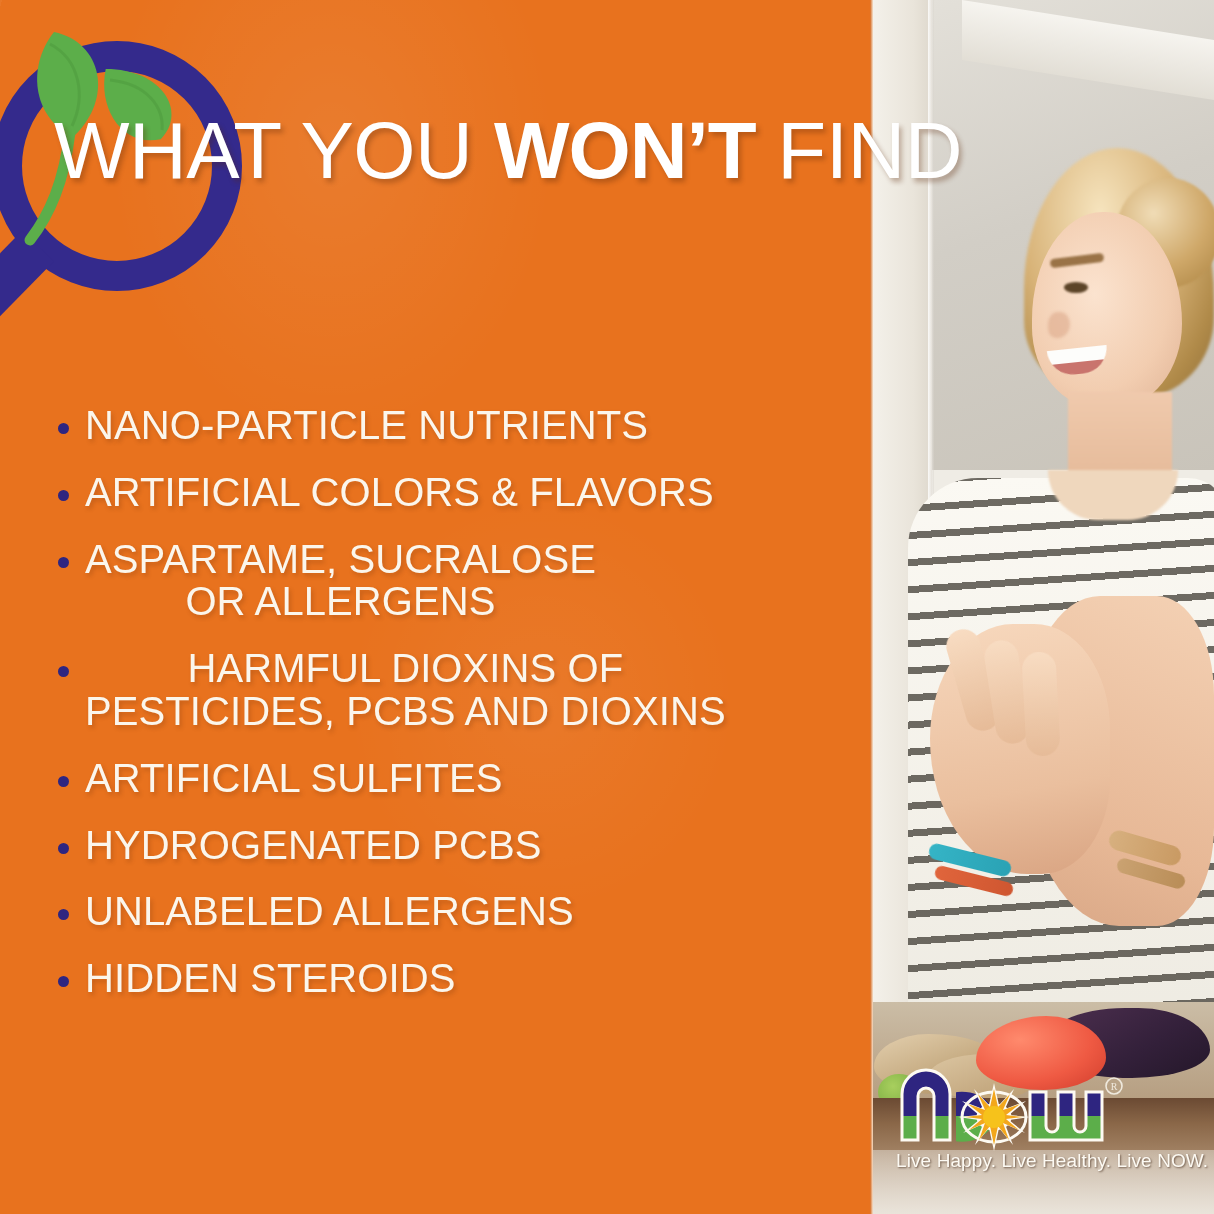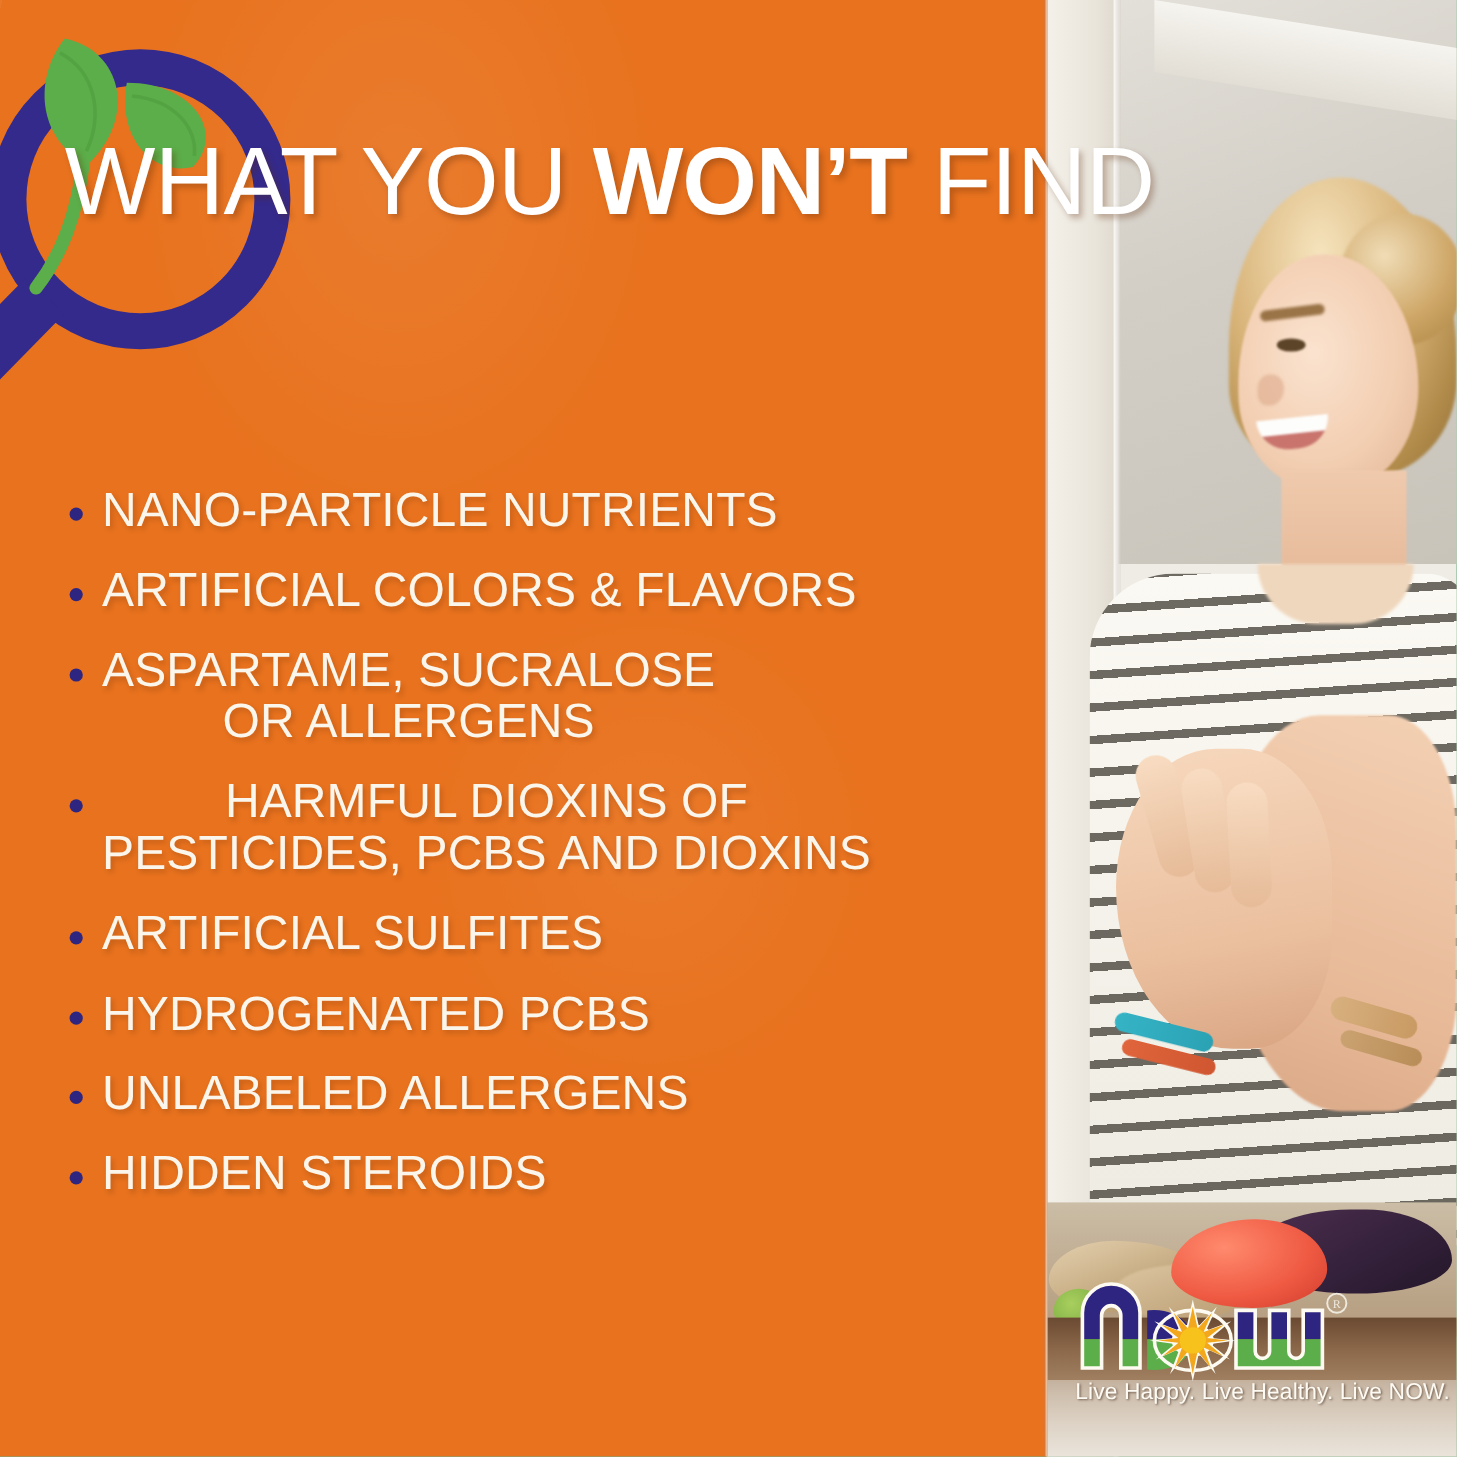--- a/index.html
+++ b/index.html
@@ -6,21 +6,21 @@
   body{
     font-family:"Liberation Sans", sans-serif;
     -webkit-font-smoothing:antialiased;
   }
 
   #stage{
     position:relative;
     width:1214px;
     height:1214px;
     overflow:hidden;
-    background:#15803d;
+    background:#b91c1c;
   }
 
   
   .photo{
     position:absolute;
     left:872px; top:0;
     width:342px; height:1214px;
     overflow:hidden;
     background:#efece5;
   }

